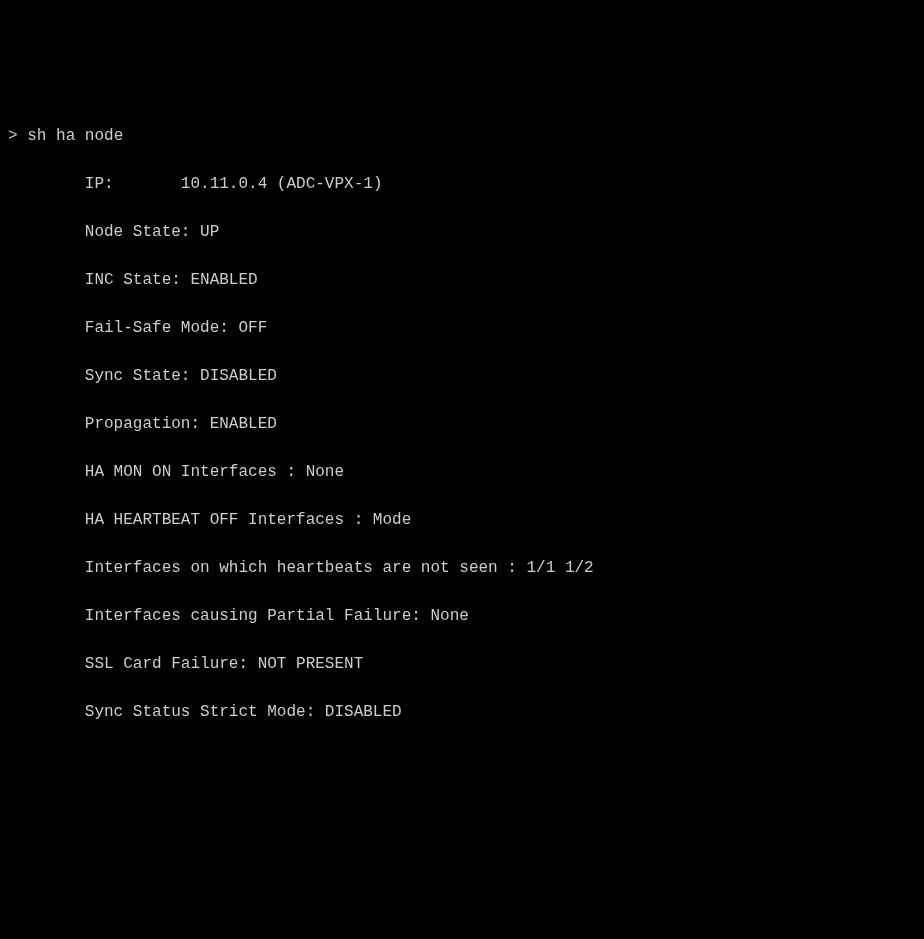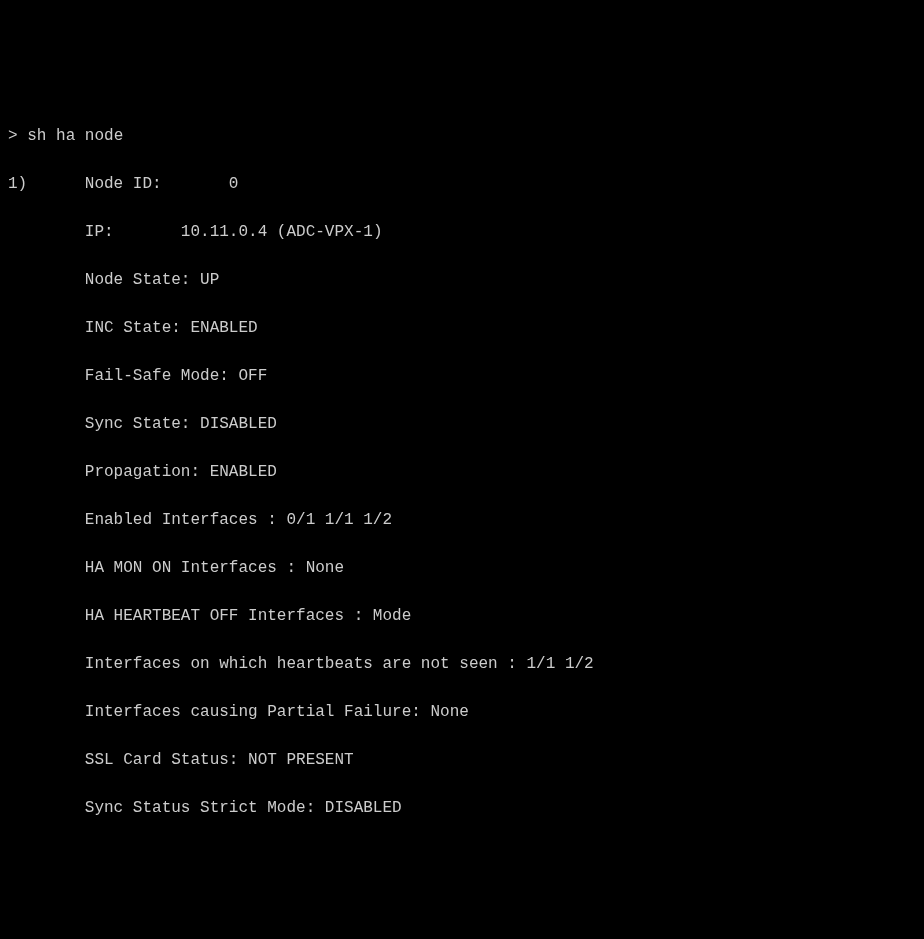--- a/index.html
+++ b/index.html
@@ -22,33 +22,31 @@
       display: block;
     }
   </style>
 </head>
 <body>
 
 
 
 <div>
 <span class="terminal-line"><span>&gt;</span> <span>sh ha node</span></span>
-<span class="terminal-line"><span>1)</span>      <span>Node ID:</span>       <span>0</span></span>
 <span class="terminal-line">        <span>IP:</span>       <span>10.11.0.4 (ADC-VPX-1)</span></span>
 <span class="terminal-line">        <span>Node State: UP</span></span>
 <span class="terminal-line">        <span>INC State: ENABLED</span></span>
 <span class="terminal-line">        <span>Fail-Safe Mode: OFF</span></span>
 <span class="terminal-line">        <span>Sync State: DISABLED</span></span>
 <span class="terminal-line">        <span>Propagation: ENABLED</span></span>
-<span class="terminal-line">        <span>Enabled Interfaces : 0/1 1/1 1/2</span></span>
 <span class="terminal-line">        <span>HA MON ON Interfaces : None</span></span>
 <span class="terminal-line">        <span>HA HEARTBEAT OFF Interfaces : Mode</span></span>
 <span class="terminal-line">        <span>Interfaces on which heartbeats are not seen : 1/1 1/2</span></span>
 <span class="terminal-line">        <span>Interfaces causing Partial Failure: None</span></span>
-<span class="terminal-line">        <span>SSL Card Status: NOT PRESENT</span></span>
+<span class="terminal-line">        <span>SSL Card Failure: NOT PRESENT</span></span>
 <span class="terminal-line">        <span>Sync Status Strict Mode: DISABLED</span></span>
 
 
 
 
 
 
 
 
 

